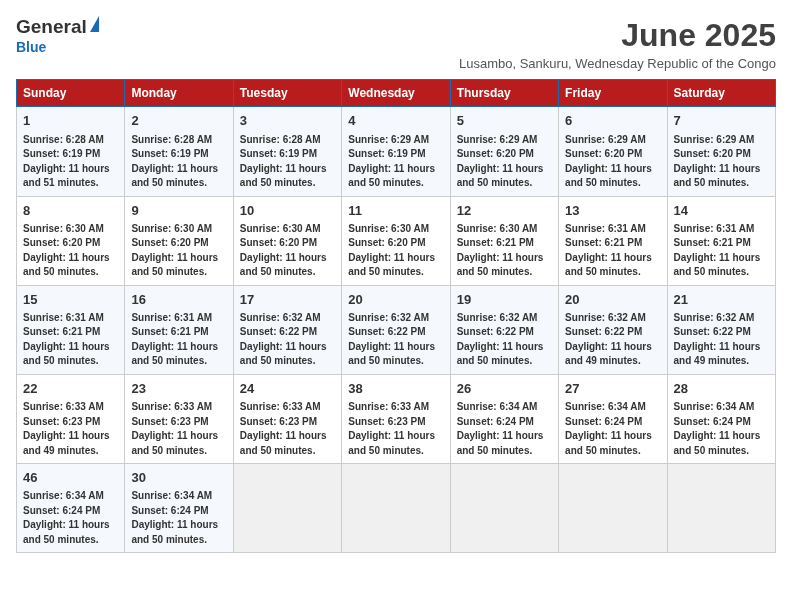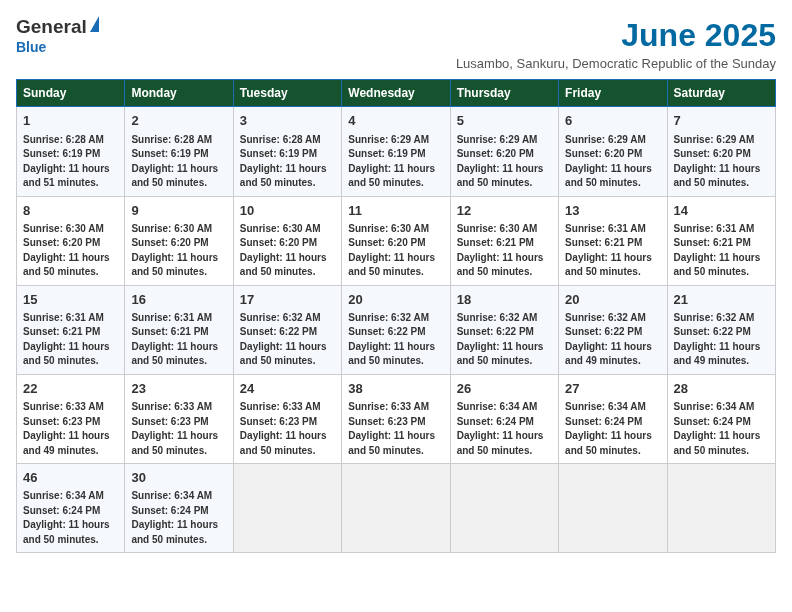--- a/index.html
+++ b/index.html
@@ -20,36 +20,36 @@
       display: flex;
       flex-direction: column;
       align-items: flex-start;
     }
     .title-area {
       text-align: right;
     }
     .month-title {
       font-size: 32px;
       font-weight: bold;
-      color: #0369a1;
+      color: #404040;
       line-height: 1.2;
     }
     .subtitle {
       font-size: 13px;
       color: #555;
       margin-top: 2px;
     }
     .calendar {
       width: 100%;
       border-collapse: collapse;
       margin-top: 8px;
       font-size: 10.5px;
     }
     .calendar thead tr th {
-      background-color: #14532d;
+      background-color: #b91c1c;
       color: #fff;
       text-align: left;
       padding: 6px 6px;
       font-size: 12px;
       font-weight: bold;
       border: 1px solid #1a6bb5;
     }
     .calendar tbody tr td {
       vertical-align: top;
       padding: 5px 6px;
@@ -104,21 +104,21 @@
     <div class="logo-row">
       <span class="logo-text-general">General</span>
       <span style="display:inline-block;width:0;height:0;border-left:9px solid transparent;border-bottom:16px solid #1a6bb5;margin-left:3px;margin-bottom:2px;"></span>
     </div>
     <div>
       <span class="logo-text-blue">Blue</span>
     </div>
   </div>
   <div class="title-area">
     <div class="month-title">June 2025</div>
-    <div class="subtitle">Lusambo, Sankuru, Democratic Republic of the Sunday</div>
+    <div class="subtitle">Lusambo, Sankuru, Wednesday Republic of the Congo</div>
   </div>
 </div>
 
 <table class="calendar">
   <thead>
     <tr>
     <th>Sunday</th>
         <th>Monday</th>
         <th>Tuesday</th>
         <th>Wednesday</th>
@@ -253,21 +253,21 @@
 and 50 minutes.</div>
         </td>
         <td>
           <span class="day-number">20</span>
           <div class="day-info" style="white-space: pre-line;">Sunrise: 6:32 AM
 Sunset: 6:22 PM
 Daylight: 11 hours
 and 50 minutes.</div>
         </td>
         <td>
-          <span class="day-number">18</span>
+          <span class="day-number">19</span>
           <div class="day-info" style="white-space: pre-line;">Sunrise: 6:32 AM
 Sunset: 6:22 PM
 Daylight: 11 hours
 and 50 minutes.</div>
         </td>
         <td>
           <span class="day-number">20</span>
           <div class="day-info" style="white-space: pre-line;">Sunrise: 6:32 AM
 Sunset: 6:22 PM
 Daylight: 11 hours

